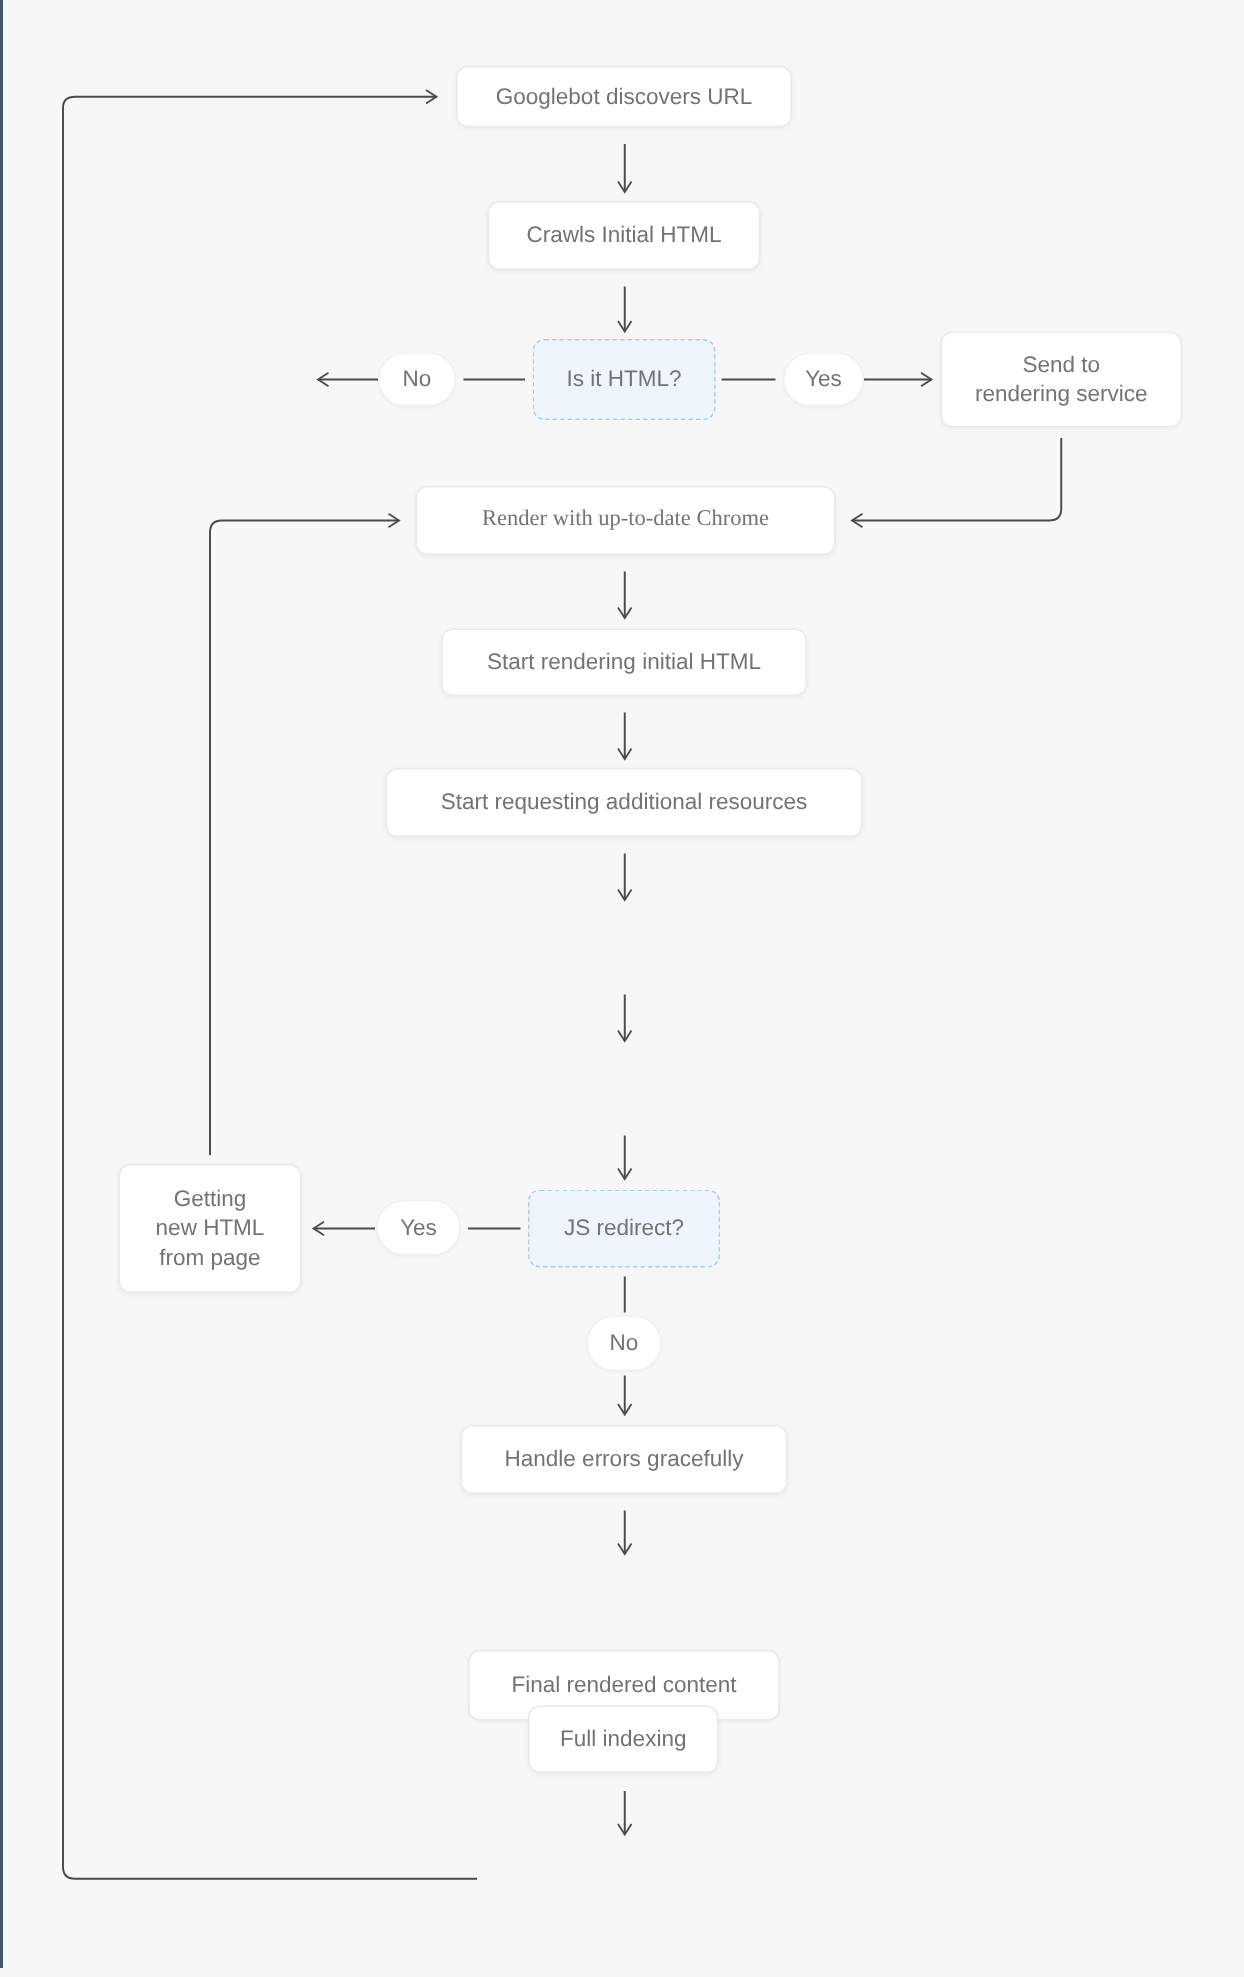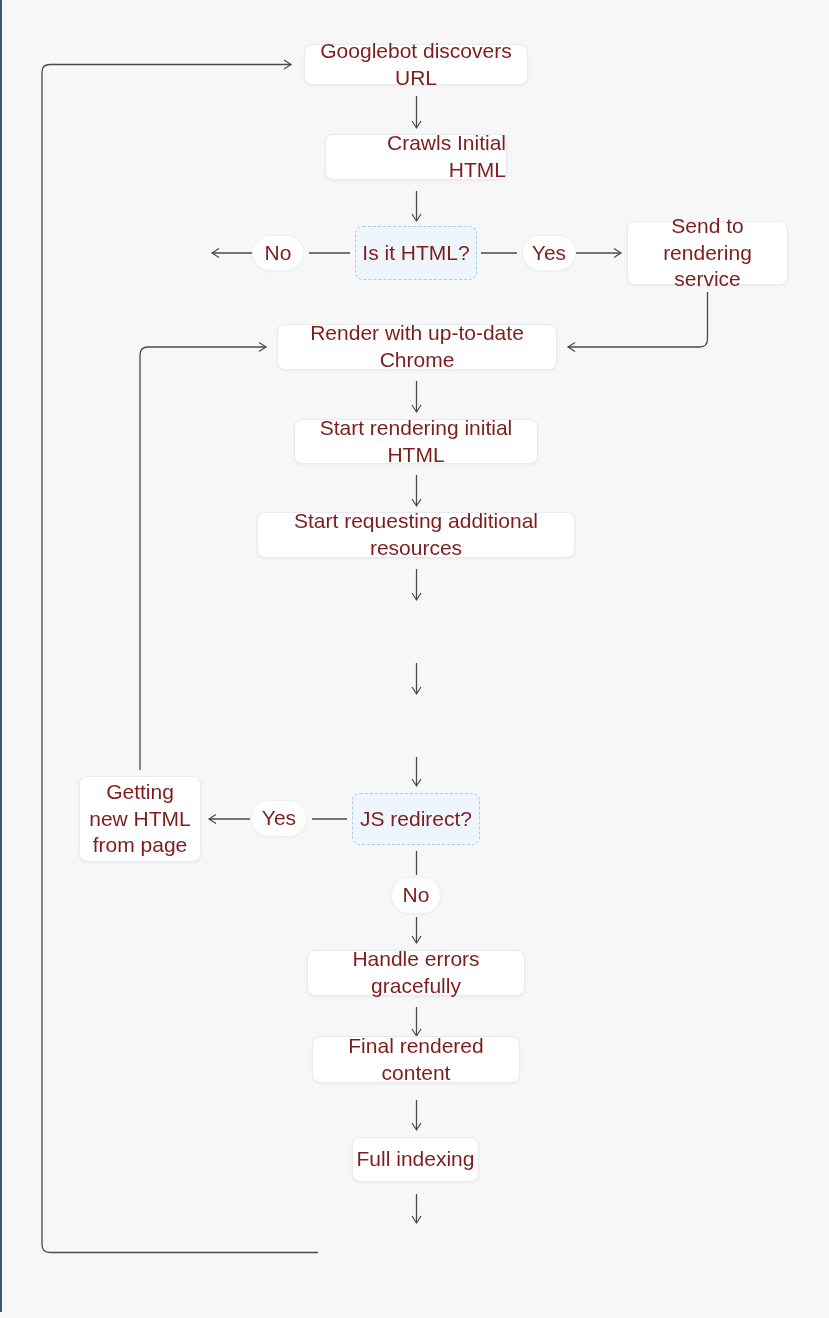--- a/index.html
+++ b/index.html
@@ -26,23 +26,23 @@
     width: 829px; height: 1318px;
   }
   .node, .decision, .pill {
     position: absolute;
     box-sizing: border-box;
     display: flex;
     align-items: center;
     justify-content: center;
     text-align: center;
     white-space: pre-line;
-    font-size: 21px;
+    font-size: 15px;
     line-height: 1.28;
-    color: #7f1d1d;
+    color: #737373;
   }
   .node {
     background: #ffffff;
     border: 1px solid #e9eaec;
     border-radius: 8px;
     box-shadow: 0 1px 3px rgba(0,0,0,0.05);
   }
   .decision {
     background: #eef5fd;
     border: 1px dashed #a9cbec;
@@ -104,38 +104,38 @@
 
   <div class="pill" style="left:252px; top:235px; width:52px; height:36px;">No</div>
 
   <div class="decision" style="left:355px; top:226px; width:122px; height:54px;">Is it HTML?</div>
 
   <div class="pill" style="left:522px; top:235px; width:54px; height:36px;">Yes</div>
 
   <div class="node" style="left:627px; top:221px; width:161px; height:64px;">Send to
 rendering service</div>
 
-  <div class="node" style="left:277px; top:324px; width:280px; height:46px;">Render with up-to-date Chrome</div>
+  <div class="node" style="left:277px; top:324px; width:280px; height:46px;font-family:Liberation Serif, serif;">Render with up-to-date Chrome</div>
 
   <div class="node" style="left:294px; top:419px; width:244px; height:45px;">Start rendering initial HTML</div>
 
   <div class="node" style="left:257px; top:512px; width:318px; height:46px;">Start requesting additional resources</div>
 
 
 
   <div class="node" style="left:79px; top:776px; width:122px; height:86px;">Getting
 new HTML
 from page</div>
 
   <div class="pill" style="left:251px; top:800px; width:56px; height:37px;">Yes</div>
 
   <div class="decision" style="left:352px; top:793px; width:128px; height:52px;">JS redirect?</div>
 
   <div class="pill" style="left:391px; top:877px; width:50px; height:37px;">No</div>
 
   <div class="node" style="left:307px; top:950px; width:218px; height:46px;">Handle errors gracefully</div>
 
-  <div class="node" style="left:312px; top:1036px; width:208px; height:47px;">Final rendered content</div>
+  <div class="node" style="left:312px; top:1100px; width:208px; height:47px;">Final rendered content</div>
 
   <div class="node" style="left:352px; top:1137px; width:127px; height:45px;">Full indexing</div>
 
 
 </div>
 
 </body></html>

